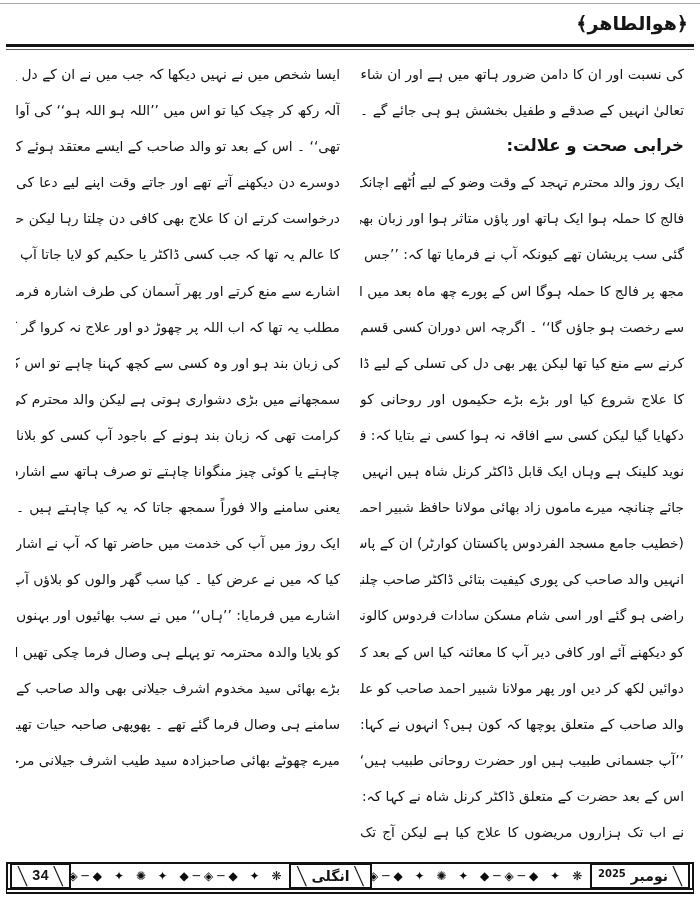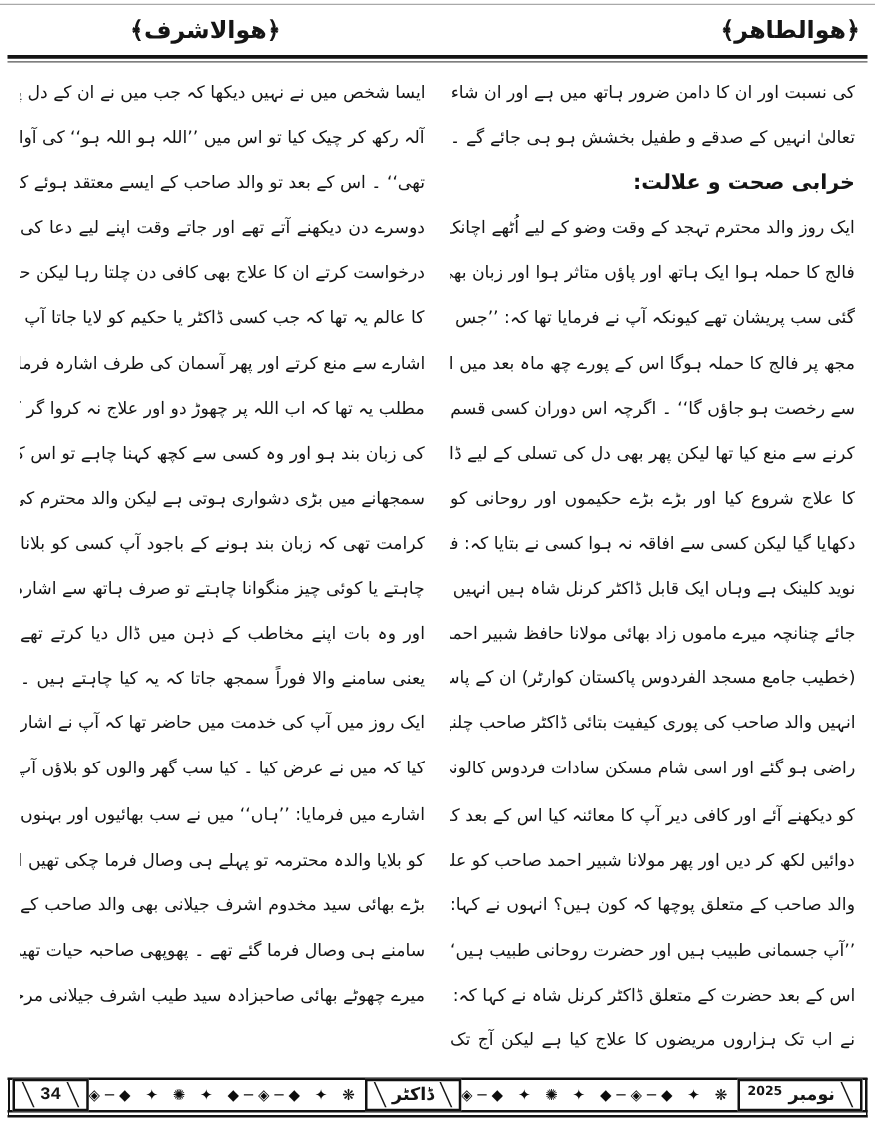--- a/index.html
+++ b/index.html
@@ -53,21 +53,20 @@
 </style>
 </head>
 <body>
 
 <div class="page">
 
   <div class="top-hairline"></div>
 
   <div class="header">
     <div>﴿ھوالطاھر﴾</div>
-    <div>﴿ھوالاشرف﴾</div>
   </div>
   <div class="header-rule"></div>
   <div class="header-rule-thin"></div>
 
   <div class="content">
 
     <div class="column">
       <div>
           <div class="text-line">کی نسبت اور ان کا دامن ضرور ہاتھ میں ہے اور ان شاء اللہ</div>
           <div class="text-line">تعالیٰ انہیں کے صدقے و طفیل بخشش ہو ہی جائے گے ۔</div>
@@ -102,21 +101,20 @@
         <div class="text-line">تھی‘‘ ۔ اس کے بعد تو والد صاحب کے ایسے معتقد ہوئے کہ ہر</div>
         <div class="text-line">دوسرے دن دیکھنے آتے تھے اور جاتے وقت اپنے لیے دعا کی</div>
         <div class="text-line">درخواست کرتے ان کا علاج بھی کافی دن چلتا رہا لیکن حضرت</div>
         <div class="text-line">کا عالم یہ تھا کہ جب کسی ڈاکٹر یا حکیم کو لایا جاتا آپ انگلی کے</div>
         <div class="text-line">اشارے سے منع کرتے اور پھر آسمان کی طرف اشارہ فرما دیتے</div>
         <div class="text-line">مطلب یہ تھا کہ اب اللہ پر چھوڑ دو اور علاج نہ کروا گر کسی شخص</div>
         <div class="text-line">کی زبان بند ہو اور وہ کسی سے کچھ کہنا چاہے تو اس کو اپنا مطلب</div>
         <div class="text-line">سمجھانے میں بڑی دشواری ہوتی ہے لیکن والد محترم کی خاص</div>
         <div class="text-line">کرامت تھی کہ زبان بند ہونے کے باجود آپ کسی کو بلانا</div>
         <div class="text-line">چاہتے یا کوئی چیز منگوانا چاہتے تو صرف ہاتھ سے اشارہ کرتے</div>
-        <div class="text-line">اور وہ بات اپنے مخاطب کے ذہن میں ڈال دیا کرتے تھے</div>
         <div class="text-line">یعنی سامنے والا فوراً سمجھ جاتا کہ یہ کیا چاہتے ہیں ۔</div>
         <div class="text-line">ایک روز میں آپ کی خدمت میں حاضر تھا کہ آپ نے اشارہ</div>
         <div class="text-line">کیا کہ میں نے عرض کیا ۔ کیا سب گھر والوں کو بلاؤں آپ نے</div>
         <div class="text-line">اشارے میں فرمایا: ’’ہاں‘‘ میں نے سب بھائیوں اور بہنوں</div>
         <div class="text-line">کو بلایا والدہ محترمہ تو پہلے ہی وصال فرما چکی تھیں اور میرے</div>
         <div class="text-line">بڑے بھائی سید مخدوم اشرف جیلانی بھی والد صاحب کے</div>
         <div class="text-line">سامنے ہی وصال فرما گئے تھے ۔ پھوپھی صاحبہ حیات تھیں،</div>
         <div class="text-line">میرے چھوٹے بھائی صاحبزادہ سید طیب اشرف جیلانی مرحوم</div>
       </div>
 
@@ -124,21 +122,21 @@
 
   <div class="footer">
     <div class="f-box">
       <span class="slash">╲</span>
       <span>نومبر</span>
       <span class="year">2025</span>
     </div>
     <div class="f-orn">❋ ✦ ◆─◈─◆ ✦ ✺ ✦ ◆─◈─◆ ✦ ❋</div>
     <div class="f-box">
       <span class="slash">╲</span>
-      <span>ڈاکٹر</span>
+      <span>انگلی</span>
       <span class="slash">╲</span>
     </div>
     <div class="f-orn">❋ ✦ ◆─◈─◆ ✦ ✺ ✦ ◆─◈─◆ ✦ ❋</div>
     <div class="f-box">
       <span class="slash">╲</span>
       <span class="pagenum">34</span>
       <span class="slash">╲</span>
     </div>
   </div>
 

